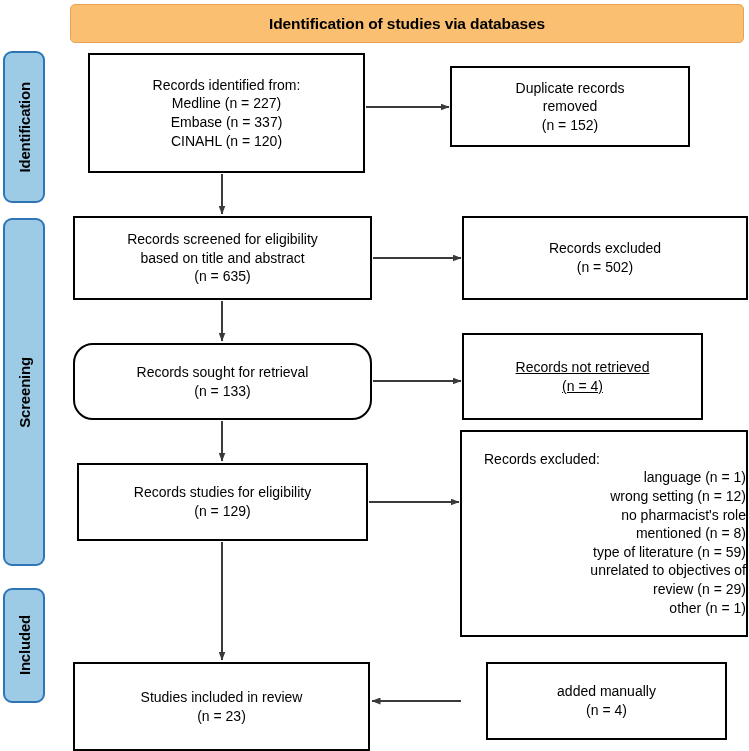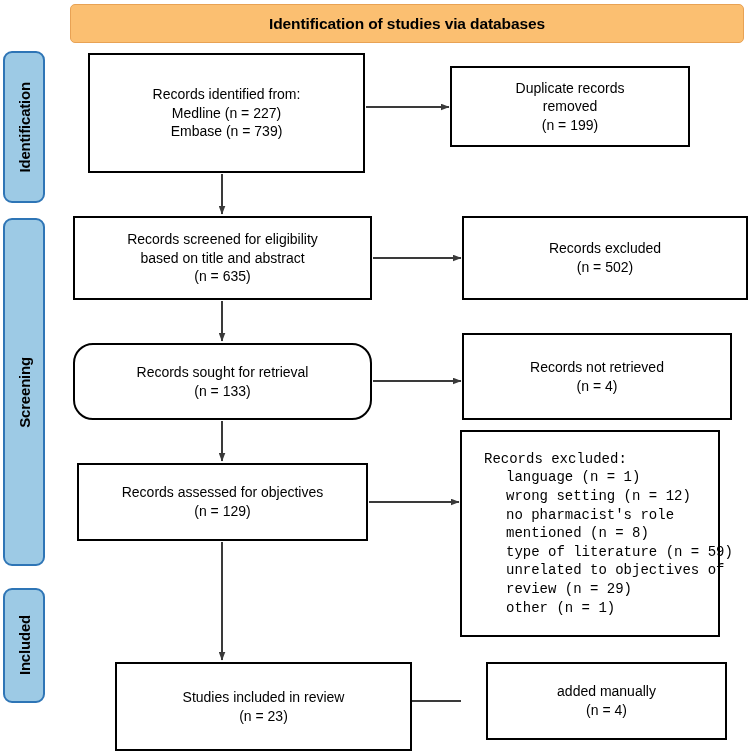--- a/index.html
+++ b/index.html
@@ -75,32 +75,32 @@
     display: flex;
     flex-direction: column;
     justify-content: center;
     font-size: 14px;
     line-height: 1.33;
     color: #000000;
   }
   .flow-box .ln { display: block; white-space: pre; }
   .center-text { text-align: center; padding: 0 8px; }
   .left-text   { text-align: left;   padding: 0 0 0 22px; }
-  .indent      { padding-left: 22px; }
+  .indent      { padding-left: 22px; text-align: right; }
 
   
   #box-identified   { left: 88px;  top: 53px;  width: 277px; height: 120px; }
   #box-duplicates   { left: 450px; top: 66px;  width: 240px; height: 81px;  }
   #box-screened     { left: 73px;  top: 216px; width: 299px; height: 84px;  }
   #box-excluded-1   { left: 462px; top: 216px; width: 286px; height: 84px;  }
   #box-sought       { left: 73px;  top: 343px; width: 299px; height: 77px; border-radius: 20px;  }
-  #box-not-retrieved{ left: 462px; top: 333px; width: 270px; height: 87px;  }
+  #box-not-retrieved{ left: 462px; top: 333px; width: 241px; height: 87px; text-decoration: underline;  }
   #box-assessed     { left: 77px;  top: 463px; width: 291px; height: 78px;  }
-  #box-excluded-2   { left: 460px; top: 430px; width: 260px; height: 207px; font-family: Liberation Mono, monospace; }
-  #box-included     { left: 73px;  top: 662px; width: 297px; height: 89px; margin-left: 42px;  }
+  #box-excluded-2   { left: 460px; top: 430px; width: 288px; height: 207px; }
+  #box-included     { left: 73px;  top: 662px; width: 297px; height: 89px;  }
   #box-manual       { left: 486px; top: 662px; width: 241px; height: 78px;  }
 
   
   #connectors {
     position: absolute;
     left: 0;
     top: 0;
     width: 749px;
     height: 751px;
     pointer-events: none;
@@ -151,29 +151,30 @@
 
     <line x1="222" y1="542" x2="222" y2="660" stroke="#3A3A3A" stroke-width="2" marker-end="url(#arrowhead)"></line>
 
     <line x1="461" y1="701" x2="372" y2="701" stroke="#3A3A3A" stroke-width="2" marker-end="url(#arrowhead-left)"></line>
   </svg>
 
   <div class="flow-box" id="box-identified">
     <div class="center-text">
       <span class="ln">Records identified from:</span>
       <span class="ln">Medline (n = 227)</span>
-      <span class="ln">Embase (n = 739)</span>
+      <span class="ln">Embase (n = 337)</span>
+      <span class="ln">CINAHL (n = 120)</span>
     </div>
   </div>
 
   <div class="flow-box" id="box-duplicates">
     <div class="center-text">
       <span class="ln">Duplicate records</span>
       <span class="ln">removed</span>
-      <span class="ln">(n = 199)</span>
+      <span class="ln">(n = 152)</span>
     </div>
   </div>
 
   <div class="flow-box" id="box-screened">
     <div class="center-text">
       <span class="ln">Records screened for eligibility</span>
       <span class="ln">based on title and abstract</span>
       <span class="ln">(n = 635)</span>
     </div>
   </div>
@@ -194,21 +195,21 @@
 
   <div class="flow-box" id="box-not-retrieved">
     <div class="center-text">
       <span class="ln">Records not retrieved</span>
       <span class="ln">(n = 4)</span>
     </div>
   </div>
 
   <div class="flow-box" id="box-assessed">
     <div class="center-text">
-      <span class="ln">Records assessed for objectives</span>
+      <span class="ln">Records studies for eligibility</span>
       <span class="ln">(n = 129)</span>
     </div>
   </div>
 
   <div class="flow-box" id="box-excluded-2">
     <div class="left-text">
       <span class="ln">Records excluded:</span>
       <span class="ln indent">language (n = 1)</span>
       <span class="ln indent">wrong setting (n = 12)</span>
       <span class="ln indent">no pharmacist's role</span>

